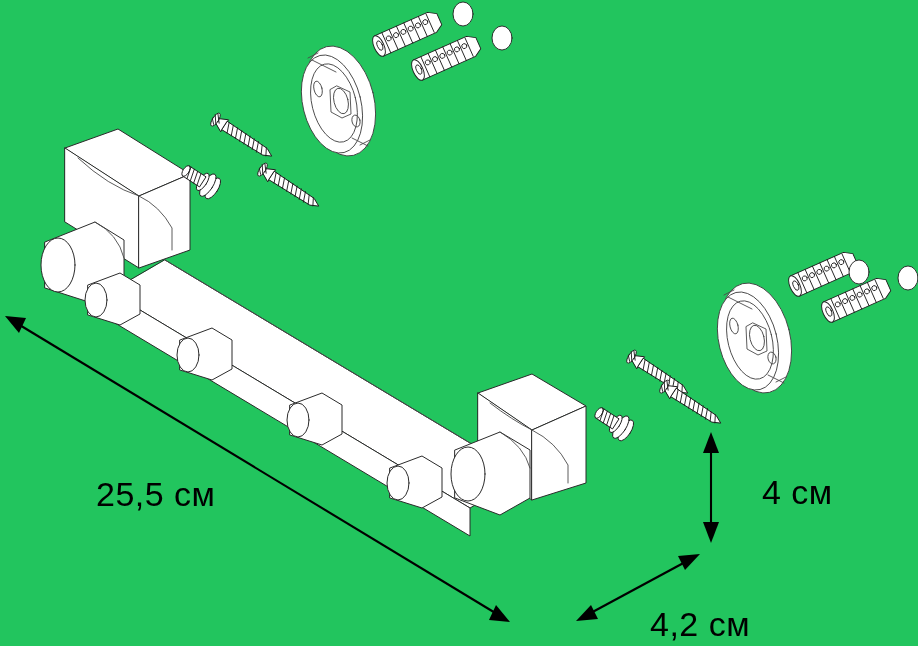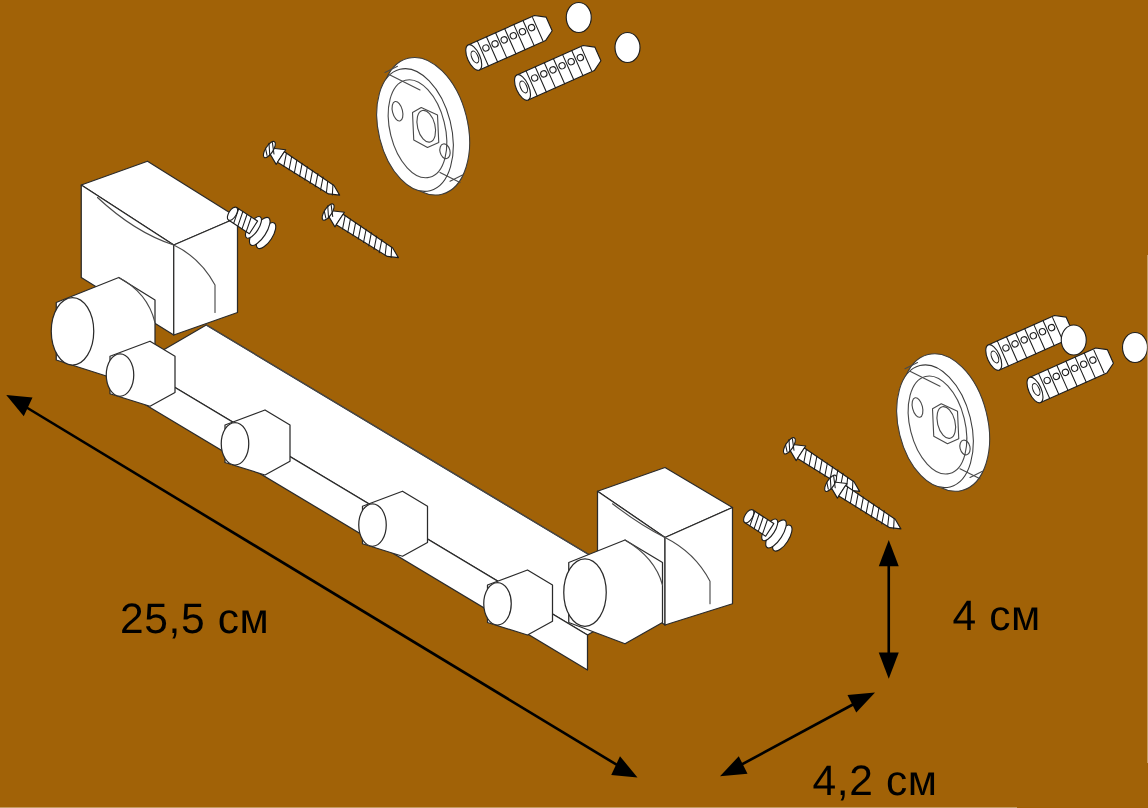--- a/index.html
+++ b/index.html
@@ -11,21 +11,21 @@
     width: 918px;
     height: 646px;
     font-family: "Liberation Sans", sans-serif;
     overflow: hidden;
     position: relative;
   }
   #diagram-root {
     position: relative;
     width: 918px;
     height: 646px;
-    background: #a16207;
+    background: #22c55e;
   }
   svg#technical-drawing {
     display: block;
     width: 918px;
     height: 646px;
   }
   .ln-thin {
     fill: none;
     stroke: #4a4a4a;
     stroke-width: 0.9;

